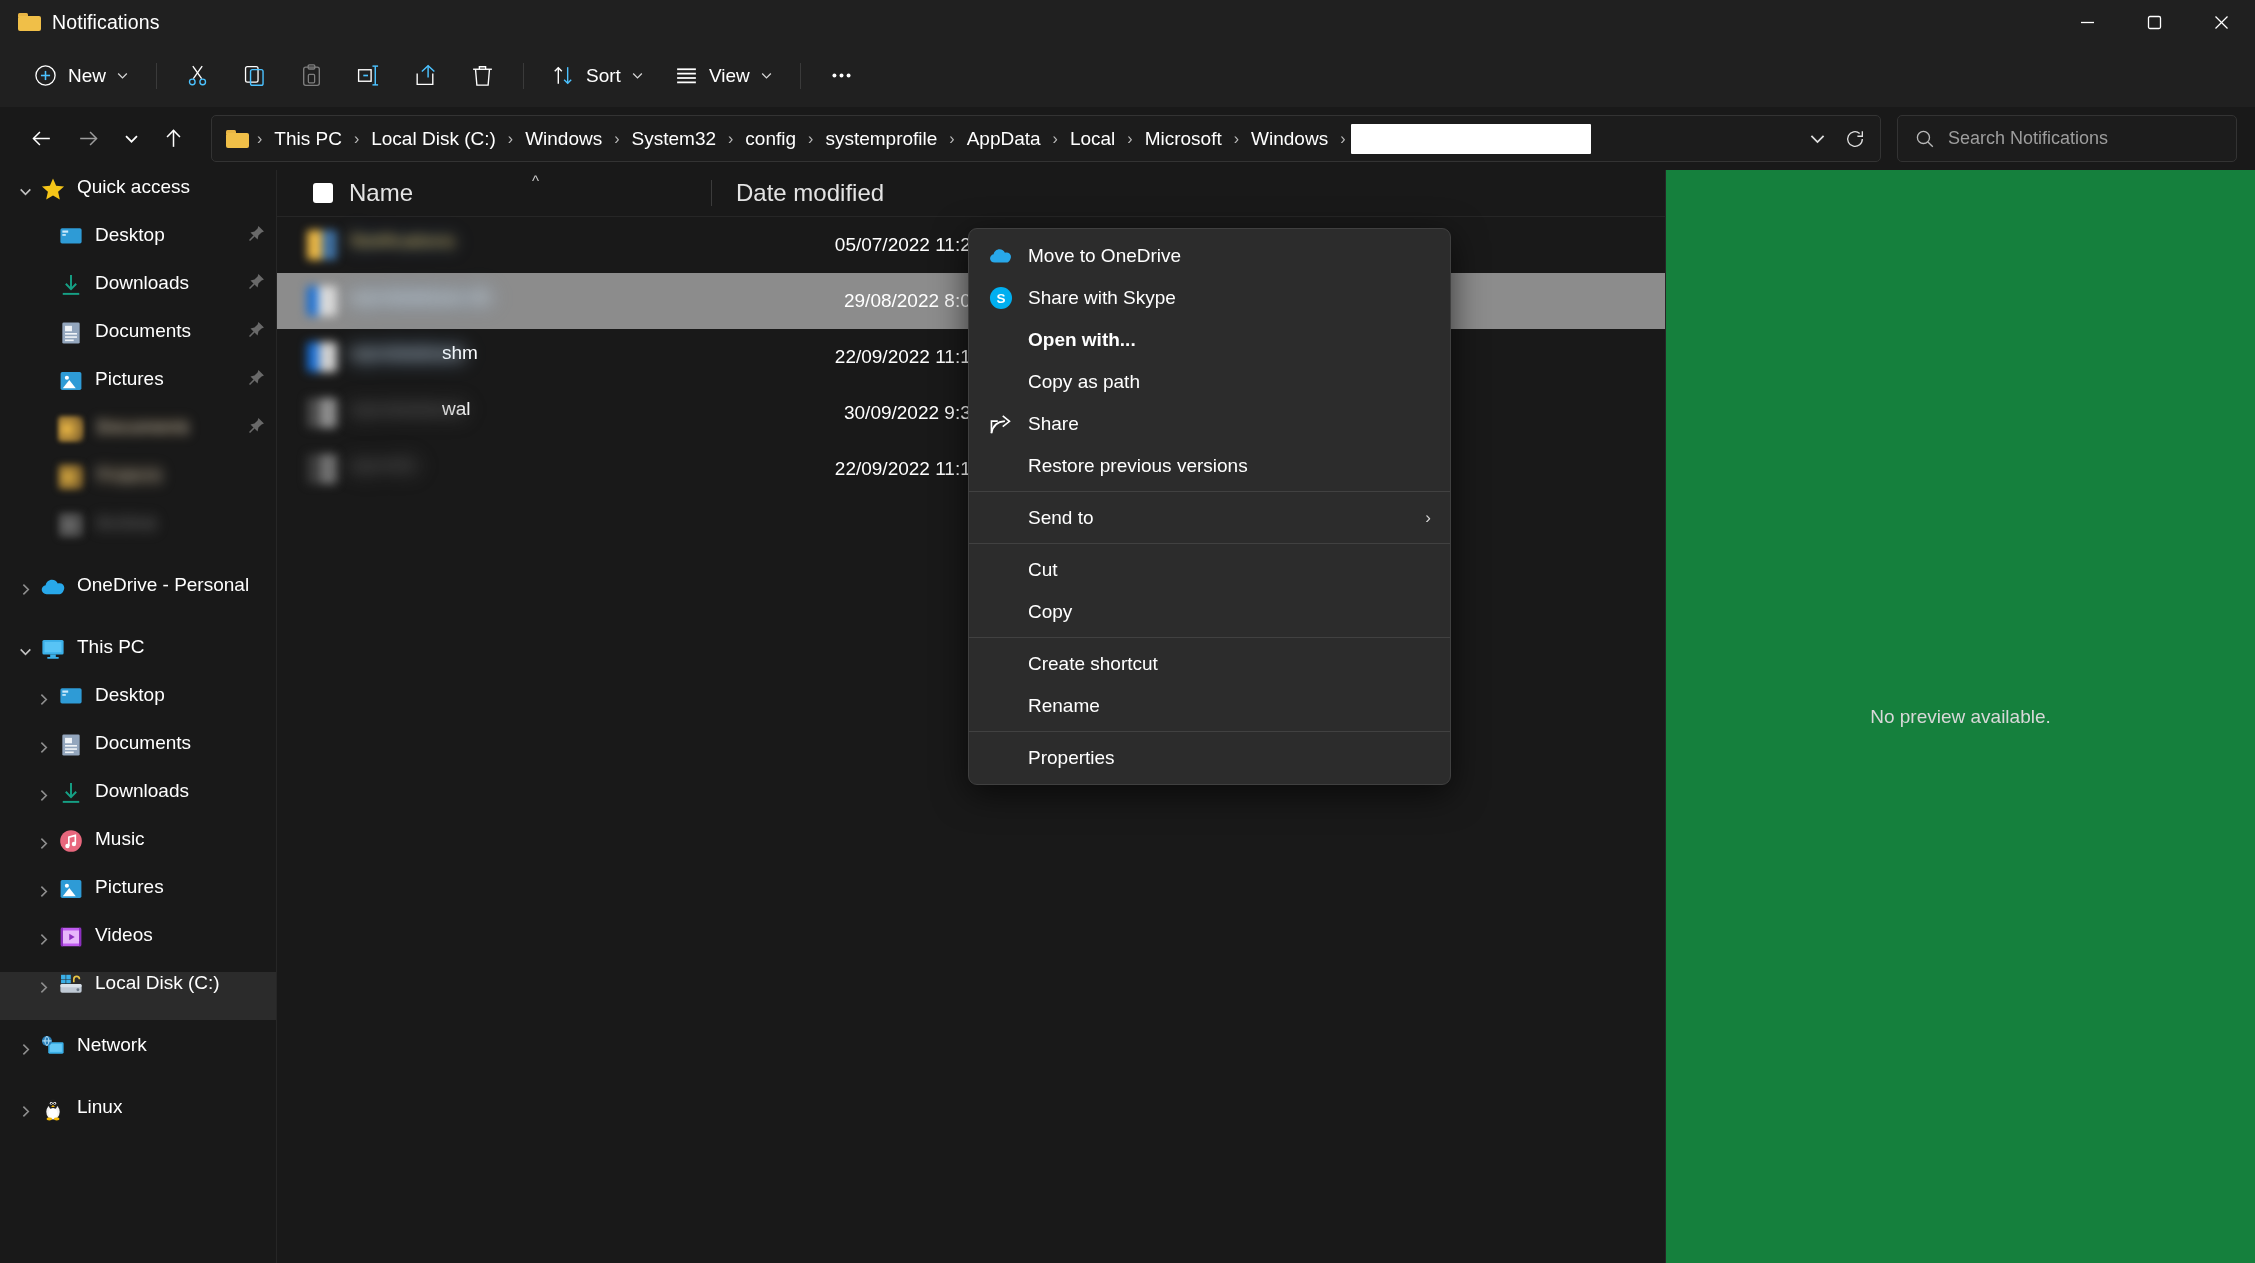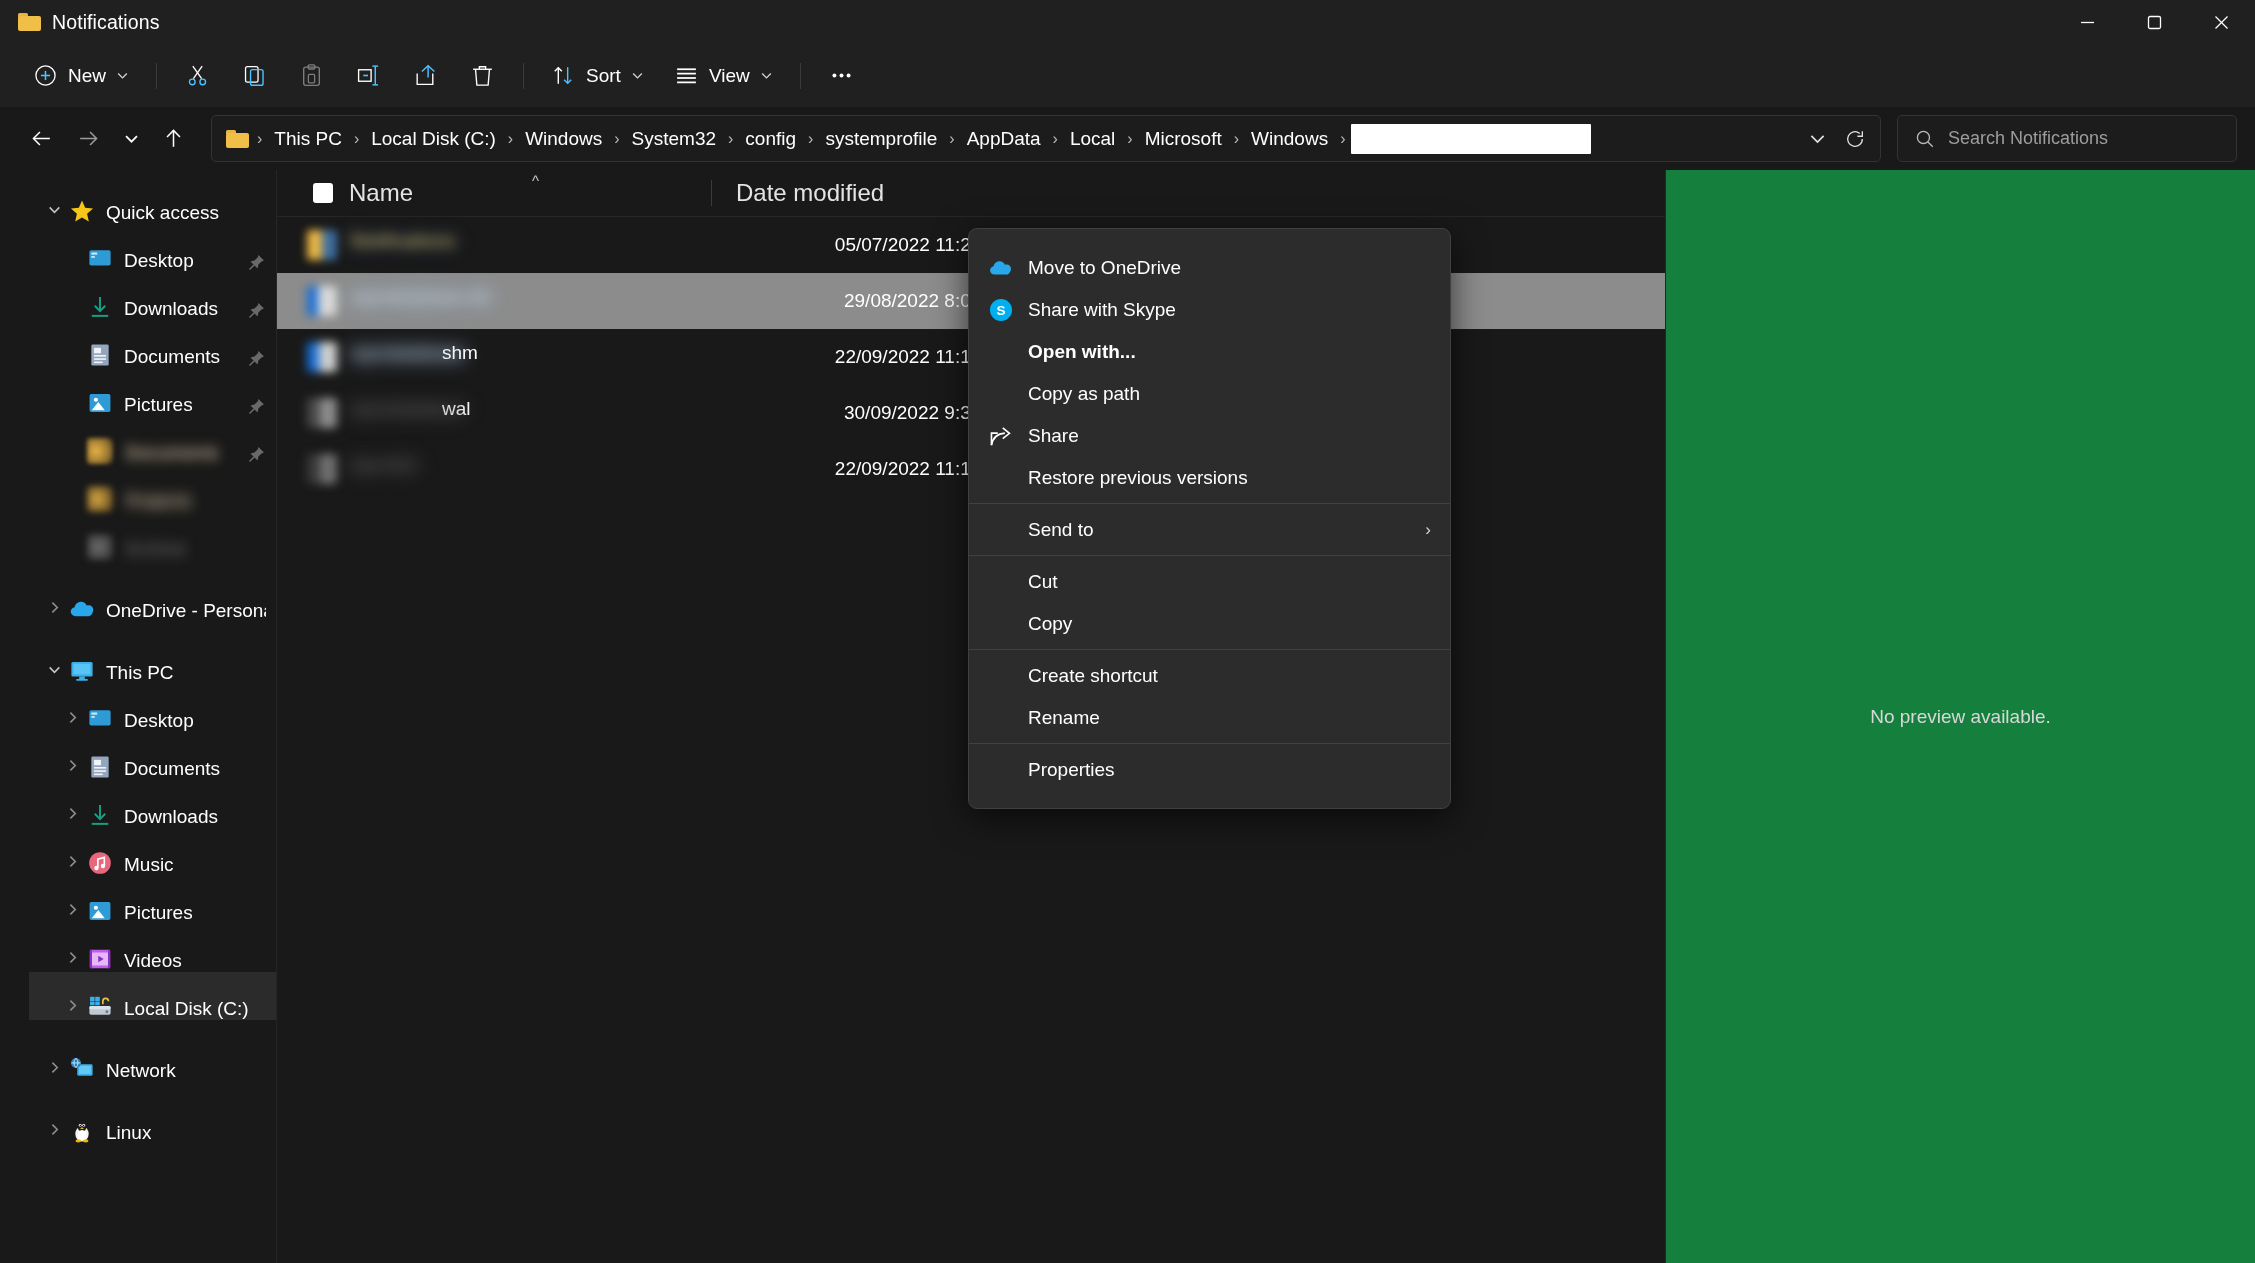--- a/index.html
+++ b/index.html
@@ -98,22 +98,22 @@
 
   
   .main{ display:flex; height:calc(1263px - 44px - 63px - 63px); }
 
   
   .sidebar{
     width:277px; flex:none; background:#191919; padding-top:6px;
     border-right:1px solid #262626; overflow:hidden;
   }
   .nav-row{
-    height:48px; display:flex; align-items:flex-end; gap:0; padding-right:10px;
-    cursor:default; position:relative;margin-left:29px;
+    height:48px; display:flex; align-items:flex-start; gap:0; padding-right:10px;
+    cursor:default; position:relative;
   }
   .nav-row.selected{ background:#2b2b2b; }
   .nav-row.selected::before{
     content:""; position:absolute; left:0; top:11px; width:3px; height:26px;
     background:#4cc2ff; border-radius:2px; display:none;
   }
   .expander{
     width:30px; height:30px; display:flex; align-items:center; justify-content:center;
     flex:none; cursor:default;
   }
@@ -179,21 +179,21 @@
   .preview{
     width:590px; flex:none; background:#15803d; border-left:1px solid #262626;
     display:flex; align-items:center; justify-content:center;
   }
   .preview-txt{ font-size:19px; color:#d8d8d8; }
 
   
   .ctxmenu{
     position:absolute; left:968px; top:228px; width:483px;
     background:#2c2c2c; border:1px solid #404040; border-radius:9px;
-    padding:17px 0; box-shadow:0 9px 34px rgba(0,0,0,.62);
+    padding:5px 0; box-shadow:0 9px 34px rgba(0,0,0,.62);
     z-index:50;
   }
   .ctx-item{
     height:41px; display:flex; align-items:center; gap:0; padding:0 14px;
     margin:1px 5px; border-radius:5px; cursor:default; position:relative;
   }
   .ctx-item.hl{ background:#0c7fd6; }
   .ctx-ico{ width:26px; height:26px; flex:none; margin-right:14px; display:block; }
   .ctx-ico.empty{ background:none; }
   .ctx-label{ font-size:19px; color:#ffffff; white-space:nowrap; }

